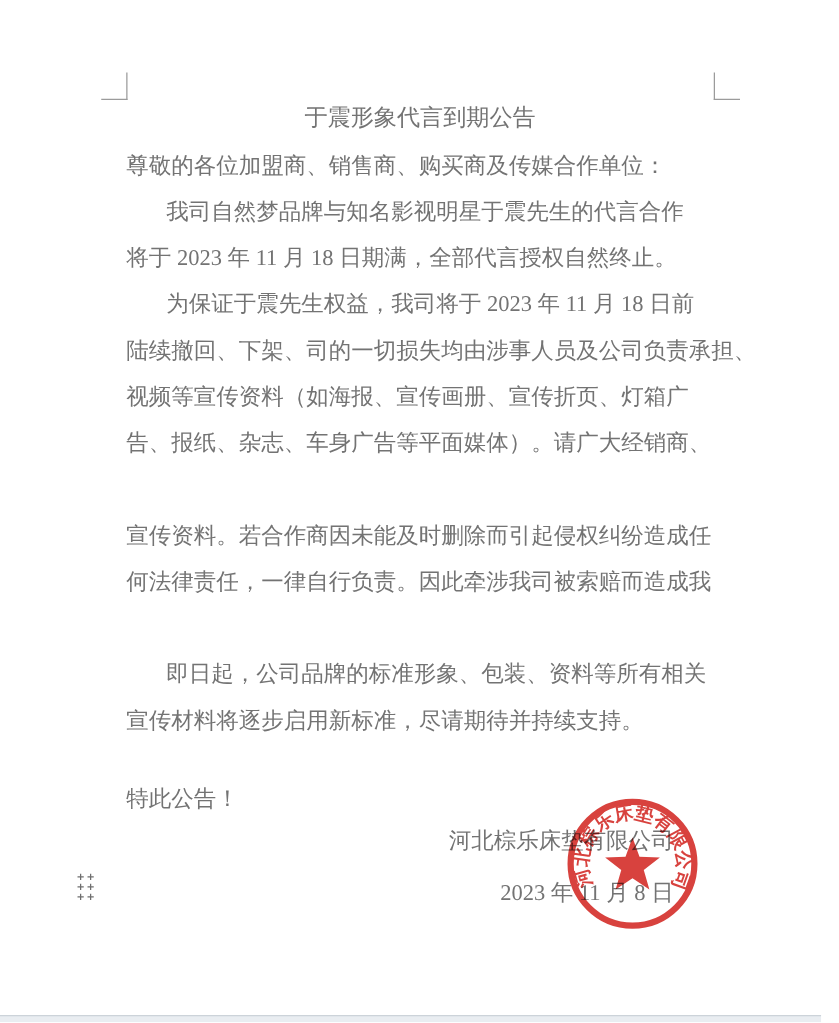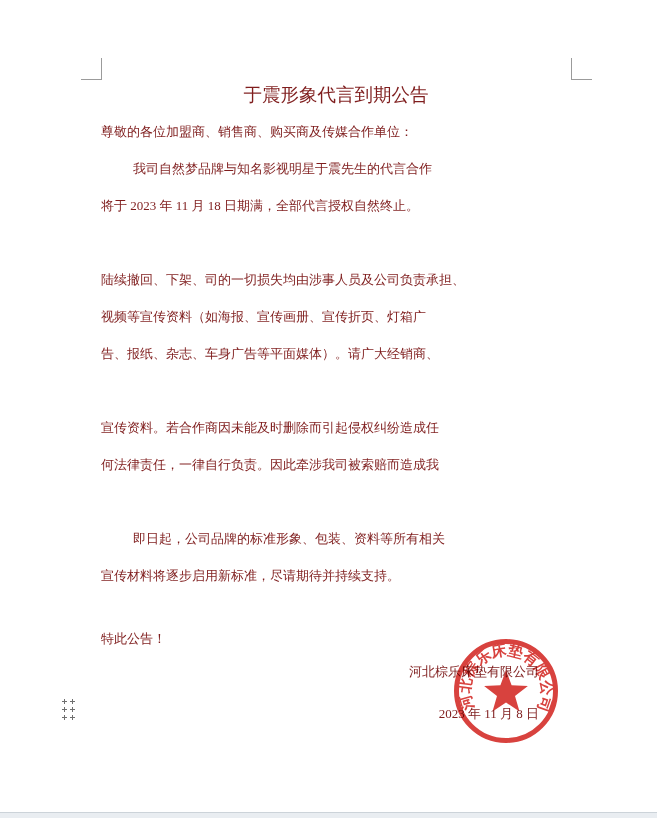--- a/index.html
+++ b/index.html
@@ -1,27 +1,27 @@
 <!DOCTYPE html>
 <html><head>
 <meta charset="utf-8">
 <style>
   html,body{margin:0;padding:0;background:#ffffff;}
   .screen{
     position:relative;width:657px;height:818px;background:#ffffff;overflow:hidden;
-    font-family:"Liberation Serif","DejaVu Serif",serif;color:#7f1d1d;
+    font-family:"Liberation Serif","DejaVu Serif",serif;color:#737373;
   }
   
   .crop-mark{position:absolute;width:20px;height:21px;}
   .crop-mark.left{left:81px;top:58px;border-right:1px solid #9b9b9b;border-bottom:1px solid #9b9b9b;}
   .crop-mark.right{left:571px;top:58px;border-left:1px solid #9b9b9b;border-bottom:1px solid #9b9b9b;}
   
   .line{
     position:absolute;left:101px;width:470px;
-    font-size:13px;line-height:22px;letter-spacing:0;white-space:nowrap;
+    font-size:18px;line-height:22px;letter-spacing:0;white-space:nowrap;
   }
   .title{font-size:18.5px;text-align:center;}
   .indent{padding-left:32px;font-family:Liberation Serif, serif;}
   .sig{left:auto;right:118px;width:auto;text-align:right;}
   
   .marks{position:absolute;left:62px;top:697px;width:14px;height:24px;}
   .cross{position:absolute;width:5px;height:5px;}
   .cross::before{content:"";position:absolute;left:2px;top:0;width:1px;height:5px;background:#6f6f6f;}
   .cross::after{content:"";position:absolute;left:0;top:2px;width:5px;height:1px;background:#6f6f6f;}
   
@@ -42,20 +42,21 @@
 <div class="screen">
 
   <div class="crop-mark left"></div>
   <div class="crop-mark right"></div>
 
   <div class="line title" style="top:84px">于震形象代言到期公告</div>
 
   <div class="line" style="top:121px">尊敬的各位加盟商、销售商、购买商及传媒合作单位：</div>
   <div class="line indent" style="top:158px">我司自然梦品牌与知名影视明星于震先生的代言合作</div>
   <div class="line" style="top:195px">将于 2023 年 11 月 18 日期满，全部代言授权自然终止。</div>
+  <div class="line indent" style="top:232px">为保证于震先生权益，我司将于 2023 年 11 月 18 日前</div>
   <div class="line" style="top:269px">陆续撤回、下架、司的一切损失均由涉事人员及公司负责承担、</div>
   <div class="line" style="top:306px">视频等宣传资料（如海报、宣传画册、宣传折页、灯箱广</div>
   <div class="line" style="top:343px">告、报纸、杂志、车身广告等平面媒体）。请广大经销商、</div>
   <div class="line" style="top:417px">宣传资料。若合作商因未能及时删除而引起侵权纠纷造成任</div>
   <div class="line" style="top:454px">何法律责任，一律自行负责。因此牵涉我司被索赔而造成我</div>
   <div class="line" style="top:565px">宣传材料将逐步启用新标准，尽请期待并持续支持。</div>
   <div class="line indent" style="top:528px">即日起，公司品牌的标准形象、包装、资料等所有相关</div>
 
   <div class="line" style="top:628px">特此公告！</div>
 

